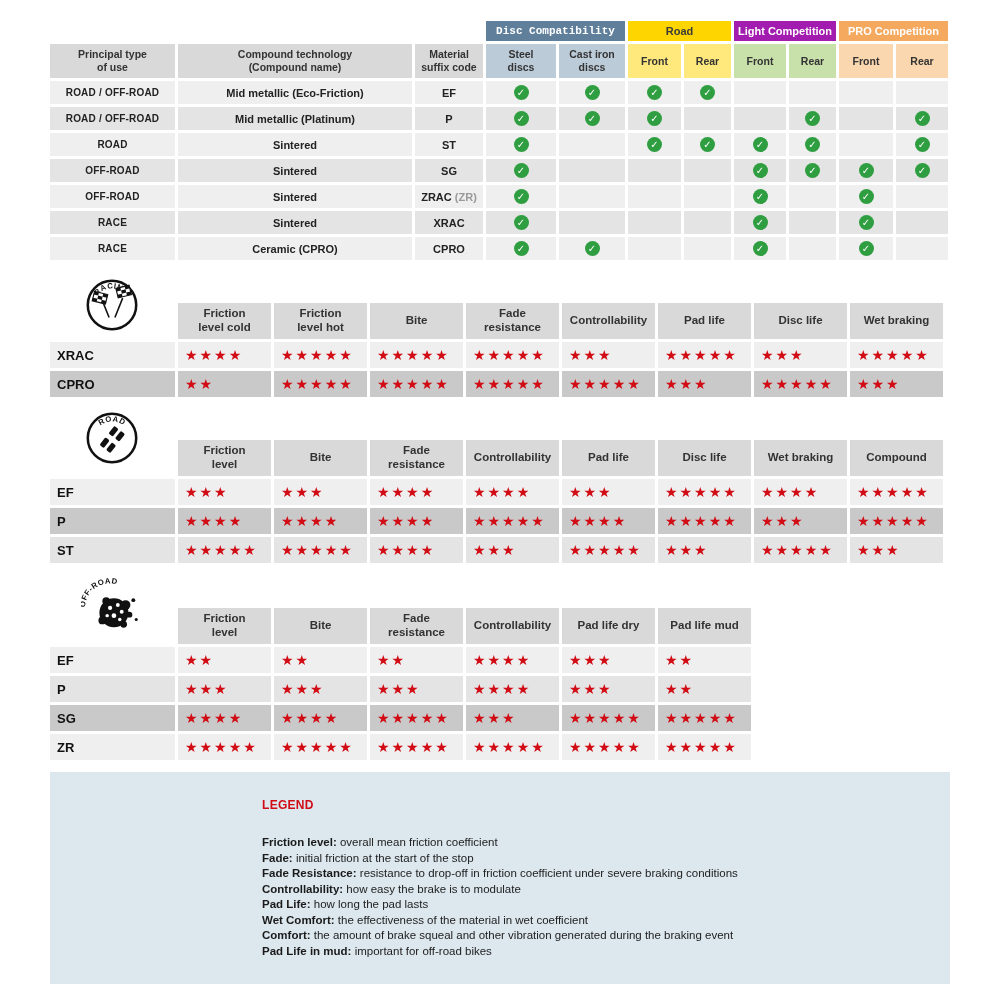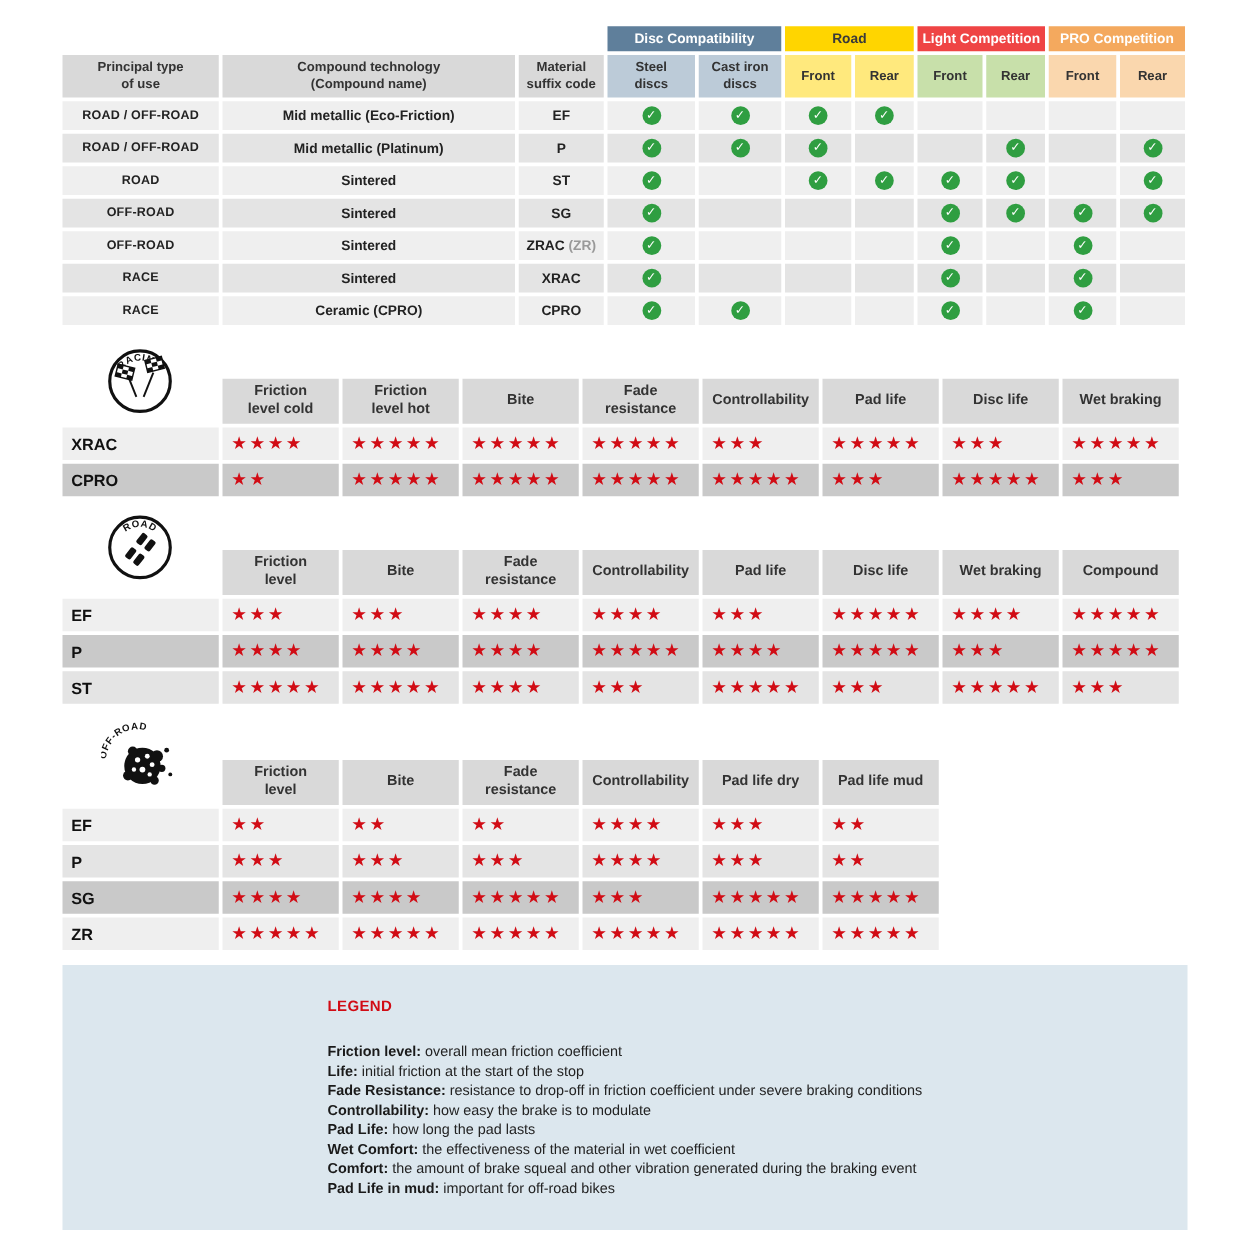--- a/index.html
+++ b/index.html
@@ -61,23 +61,23 @@
         <col style="width: 52px;">
         <col style="width: 47px;">
         <col style="width: 54px;">
         <col style="width: 52px;">
       </colgroup>
       <thead>
         <tr>
           <td class="blank"></td>
           <td class="blank"></td>
           <td class="blank"></td>
-          <th class="group-h" colspan="2" style="background: rgb(95, 127, 155); color: rgb(255, 255, 255);">Disc Compatibility</th>
+          <th class="group-h" colspan="2" style="background: rgb(95, 127, 155); color: rgb(255, 255, 255); font-family: Liberation Mono, monospace;">Disc Compatibility</th>
           <th class="group-h" colspan="2" style="background: rgb(255, 213, 0); color: rgb(58, 58, 58);">Road</th>
-          <th class="group-h" colspan="2" style="background: #ef4444; color: rgb(255, 255, 255);">Light Competition</th>
+          <th class="group-h" colspan="2" style="background: #a21caf; color: rgb(255, 255, 255);">Light Competition</th>
           <th class="group-h" colspan="2" style="background: rgb(244, 169, 94); color: rgb(255, 255, 255);">PRO Competition</th>
         </tr>
         <tr>
           <th class="left-h">Principal type
 of use</th>
           <th class="left-h">Compound technology
 (Compound name)</th>
           <th class="left-h">Material
 suffix code</th>
           <th class="sub-h" style="background: rgb(188, 203, 216);">Steel
@@ -447,21 +447,21 @@
             <td class="stars">★★★★★</td>
           </tr>
         </tbody>
       </table>
   </section>
 
   <div class="legend">
     <div class="legend-title">LEGEND</div>
     <div>
         <div class="legend-line"><span class="legend-term">Friction level: </span><span class="legend-desc">overall mean friction coefficient</span></div>
-        <div class="legend-line"><span class="legend-term">Life: </span><span class="legend-desc">initial friction at the start of the stop</span></div>
+        <div class="legend-line"><span class="legend-term">Fade: </span><span class="legend-desc">initial friction at the start of the stop</span></div>
         <div class="legend-line"><span class="legend-term">Fade Resistance: </span><span class="legend-desc">resistance to drop-off in friction coefficient under severe braking conditions</span></div>
         <div class="legend-line"><span class="legend-term">Controllability: </span><span class="legend-desc">how easy the brake is to modulate</span></div>
         <div class="legend-line"><span class="legend-term">Pad Life: </span><span class="legend-desc">how long the pad lasts</span></div>
         <div class="legend-line"><span class="legend-term">Wet Comfort: </span><span class="legend-desc">the effectiveness of the material in wet coefficient</span></div>
         <div class="legend-line"><span class="legend-term">Comfort: </span><span class="legend-desc">the amount of brake squeal and other vibration generated during the braking event</span></div>
         <div class="legend-line"><span class="legend-term">Pad Life in mud: </span><span class="legend-desc">important for off-road bikes</span></div>
       </div>
   </div>
 
 </div>

